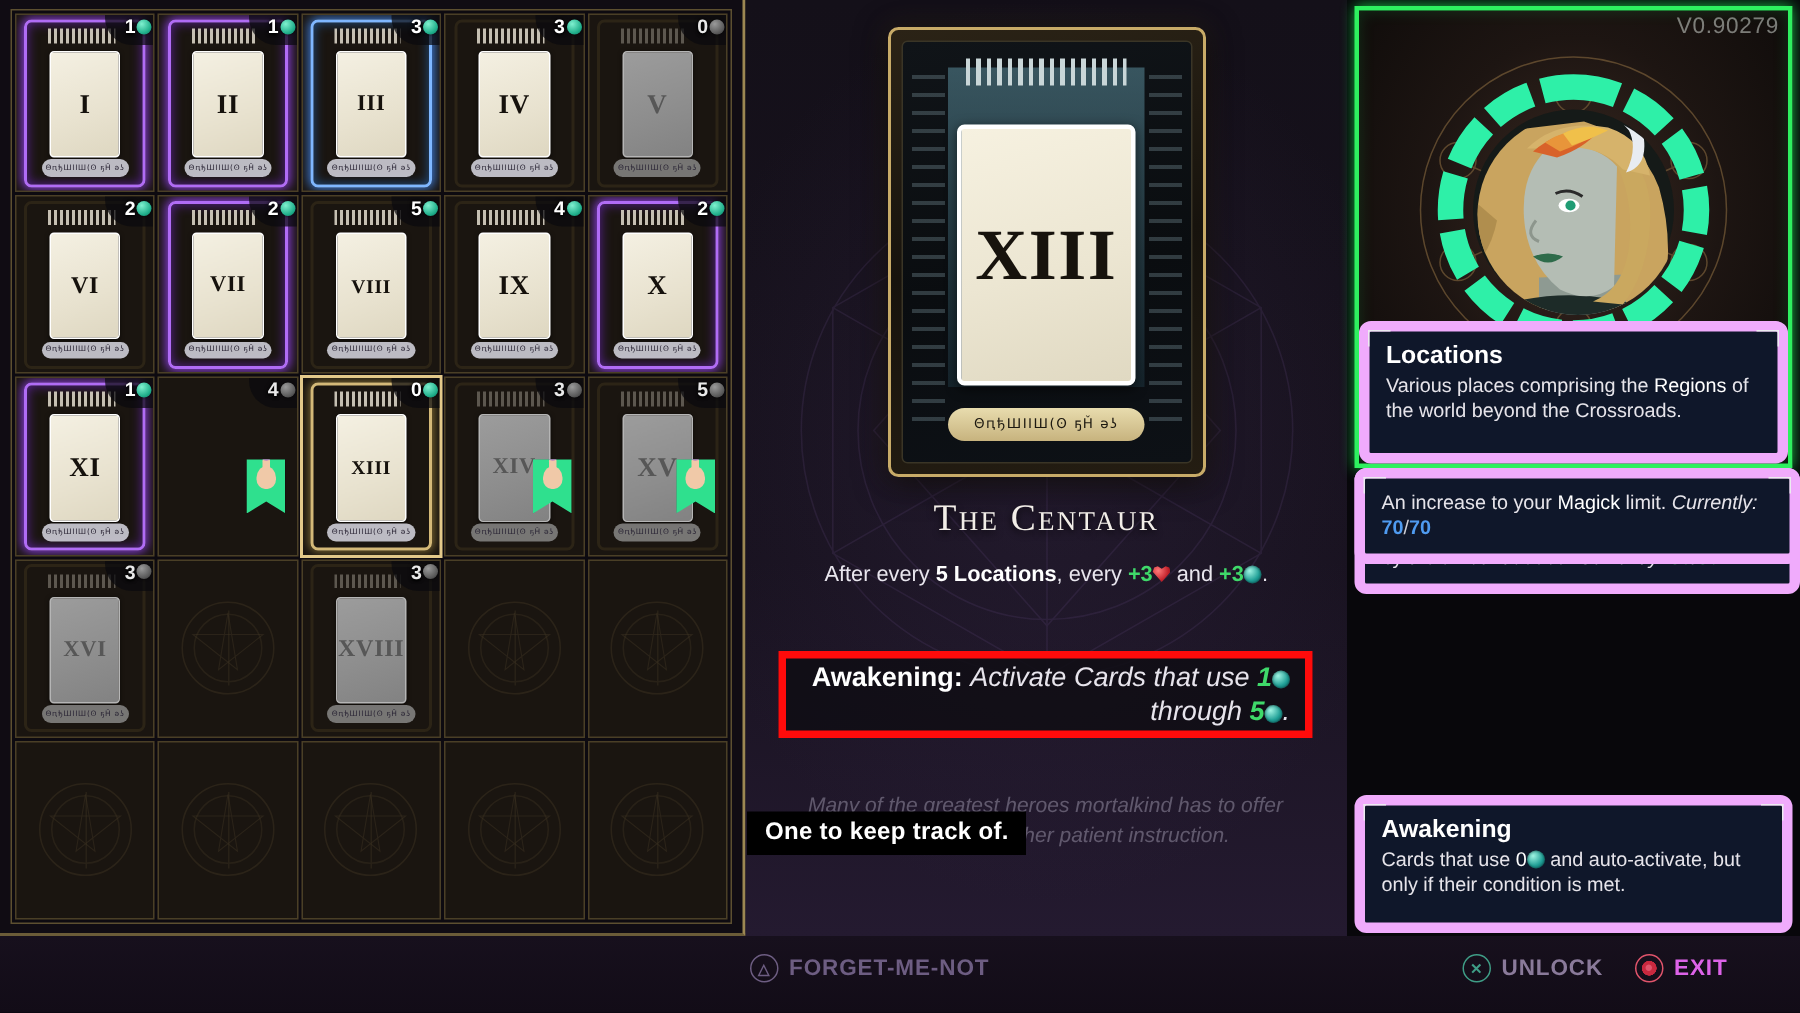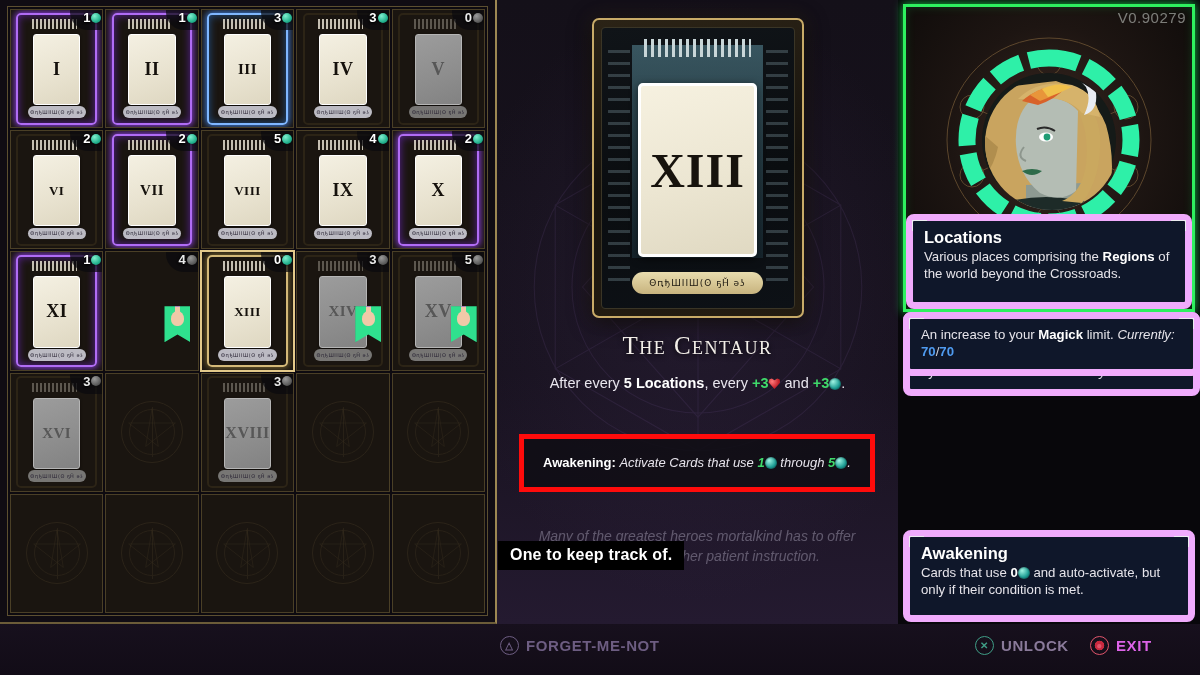--- a/index.html
+++ b/index.html
@@ -285,21 +285,21 @@
 
   #awaken-box {
     position:absolute; left: 22px; top: 434px;
     width: 356px; height: 58px;
     border: 5px solid #ff0b0b;
     background: rgba(16,14,20,.88);
     display:flex; align-items:center; justify-content:center;
   }
   #awaken-text {
     text-align:right; color:#e7e4ec;
-    font-size: 13px; line-height:1.3; padding: 0 10px;
+    font-size: 18px; line-height:1.3; padding: 0 10px;
     font-style: italic;
   }
   #awaken-text .lbl { font-style: normal; font-weight:700; color:#ffffff; }
 
   #flavor {
     position:absolute; left: 20px; top: 527px; width: 360px;
     text-align:center; font-style: italic;
     color: rgba(200,195,215,.38);
     font-size: 14px; line-height: 1.4;
   }
@@ -360,21 +360,21 @@
     border-radius: 8px;
     color:#ececf0;
     padding: 7px 11px 9px 11px;
   }
   .tip .ttl {
     font-size: 16.5px; font-weight:700; color:#ffffff;
     display:flex; align-items:center; gap:7px;
     margin-bottom: 1px;
   }
   .tip .body { font-size: 13.2px; line-height:1.3; color:#e6e4ea; }
-  .tip .body b { font-weight:700; color:#fff; }
+  .tip .body b { font-weight:400; color:#fff; }
   .tip .body i { font-style:italic; }
   .v-green { color:#49d76b; font-weight:700; }
   .v-blue  { color:#4f9bf0; font-weight:700; }
   .sep { color:#cfcfd6; }
 
   #tip-locations { left: 8px; top: 214px; width: 286px; height: 95px; z-index: 14; }
   #tip-awakening { left: 5px; top: 530px; width: 292px; height: 92px; }
 
   .corner-brackets::before, .corner-brackets::after {
     content:""; position:absolute; width:14px; height:10px;
@@ -496,21 +496,21 @@
           <div class="cost">
             <span class="num">0</span>
             <span class="orb"></span>
           </div>
         </div>
         <div class="card-slot">
           <div class="tcard">
             <div class="glow g-none"></div>
             <div class="topbars"></div>
             <div class="face">
-              <span class="numeral" style="font-size:13px">VI</span>
+              <span class="numeral" style="font-size:16px">VI</span>
             </div>
             <div class="bottomplate">
               <span class="glyphs">ΘԥђШІІШ(ʘ ҕȞ ǝʖ</span>
             </div>
           </div>
           <div class="cost-bg"></div>
           <div class="cost">
             <span class="num">2</span>
             <span class="orb"></span>
           </div>

